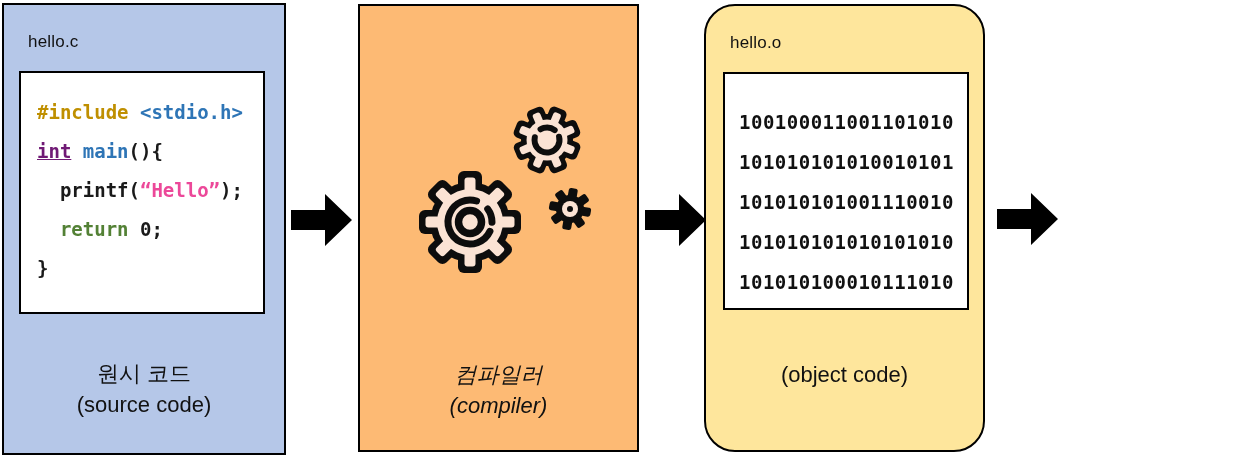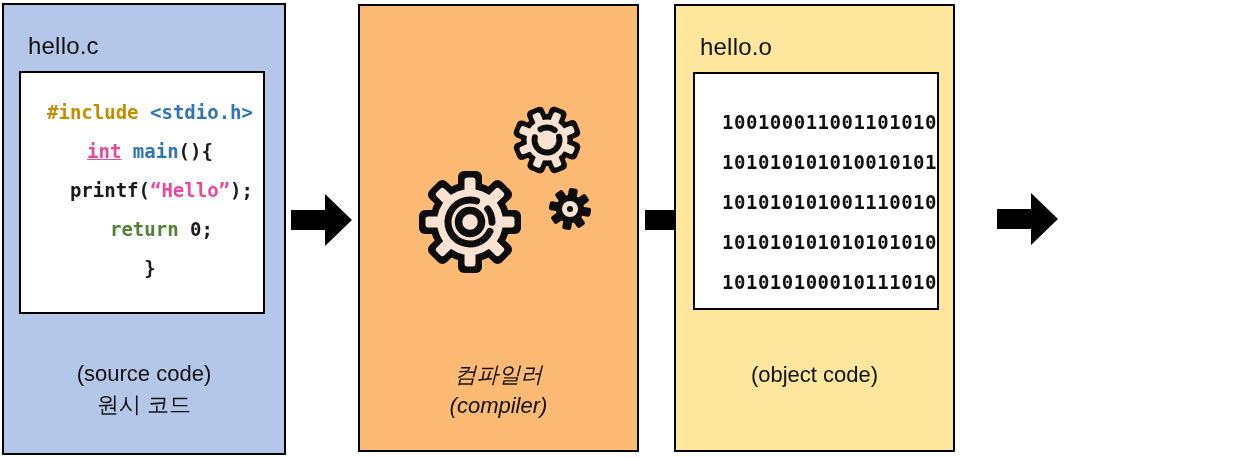--- a/index.html
+++ b/index.html
@@ -4,40 +4,40 @@
 <style>
   * { margin:0; padding:0; box-sizing:border-box; }
   body { background:#fff; font-family:"Liberation Sans", sans-serif; }
   .canvas {
     position:relative; width:1247px; height:458px; background:#ffffff; overflow:hidden;
   }
   .stage-box {
     position:absolute; border:2px solid #000;
   }
   .file-name {
-    position:absolute; font-size:24px; color:#111; letter-spacing:0.2px;
+    position:absolute; font-size:17px; color:#111; letter-spacing:0.2px;
   }
   .panel {
     position:absolute; background:#fff; border:2px solid #000;
   }
   .code-panel { padding:20px 0 0 16px; }
   .code-line {
     font-family:"DejaVu Sans Mono", monospace; font-size:19px; font-weight:600;
-    line-height:39px; white-space:pre; color:#1a1a1a;text-align:center;
+    line-height:39px; white-space:pre; color:#1a1a1a;
   }
   .tk-gold   { color:#bf8f00; }
   .tk-blue   { color:#2e75b6; }
-  .tk-red    { color:#ec4899;text-decoration:underline; }
+  .tk-red    { color:#701a75;text-decoration:underline; }
   .tk-orange { color:#ec4899; }
   .tk-green  { color:#538135; }
   .tk-plain  { color:#1a1a1a; }
   .bin-panel { padding:28px 0 0 14px; }
   .bin-line {
     font-family:"DejaVu Sans Mono", monospace; font-size:19px; font-weight:600;
-    line-height:40px; white-space:pre; color:#111; letter-spacing:0.5px;text-align:right;
+    line-height:40px; white-space:pre; color:#111; letter-spacing:0.5px;
   }
   .box-label {
     position:absolute; left:0; right:0; text-align:center;
     font-size:22px; line-height:31px; color:#111;
   }
   .arrow { position:absolute; width:62px; height:54px; }
   .gears { position:absolute; }
   .run-text {
     position:absolute; inset:0; display:flex; align-items:center; justify-content:center;
     font-size:21px; color:#111;
@@ -51,22 +51,22 @@
   <div class="stage-box" style="left: 2px; top: 3px; width: 284px; height: 452px; background: rgb(181, 199, 232);">
     <div class="file-name" style="left:24px; top:27px;">hello.c</div>
     <div class="panel code-panel" style="left:15px; top:66px; width:246px; height:243px;">
         <div class="code-line"><span class="tk-gold">#include</span><span class="tk-plain"> </span><span class="tk-blue">&lt;stdio.h&gt;</span></div>
         <div class="code-line"><span class="tk-red">int</span><span class="tk-plain"> </span><span class="tk-blue">main</span><span class="tk-plain">(){</span></div>
         <div class="code-line"><span class="tk-plain">  printf(</span><span class="tk-orange">“Hello”</span><span class="tk-plain">);</span></div>
         <div class="code-line"><span class="tk-plain">  </span><span class="tk-green">return</span><span class="tk-plain"> 0;</span></div>
         <div class="code-line"><span class="tk-plain">}</span></div>
       </div>
     <div class="box-label" style="top:353px;">
+      <div>원시 코드</div>
       <div>(source code)</div>
-      <div>원시 코드</div>
     </div>
   </div>
 
   <svg class="arrow" style="left:291px; top:193px;" viewBox="0 0 62 54">
     <polygon points="0,17 34,17 34,1 61,27 34,53 34,37 0,37" fill="#000"></polygon>
   </svg>
 
   <div class="stage-box" style="left: 358px; top: 4px; width: 281px; height: 448px; background: #fdba74; font-style: italic;">
     <svg class="gears" style="left:40px; top:82px;" width="210" height="210" viewBox="0 0 210 210">
 
@@ -142,21 +142,21 @@
     <div class="box-label" style="top:353px;">
       <div>컴파일러</div>
       <div>(compiler)</div>
     </div>
   </div>
 
   <svg class="arrow" style="left:645px; top:193px;" viewBox="0 0 62 54">
     <polygon points="0,17 34,17 34,1 61,27 34,53 34,37 0,37" fill="#000"></polygon>
   </svg>
 
-  <div class="stage-box" style="left: 674px; top: 4px; width: 281px; height: 448px; background: rgb(254, 230, 156);">
+  <div class="stage-box" style="left: 704px; top: 4px; width: 281px; height: 448px; background: rgb(254, 230, 156); border-radius: 31px;">
     <div class="file-name" style="left:24px; top:27px;">hello.o</div>
     <div class="panel bin-panel" style="left:17px; top:66px; width:246px; height:238px;">
       <div class="bin-line">100100011001101010</div>
       <div class="bin-line">101010101010010101</div>
       <div class="bin-line">101010101001110010</div>
       <div class="bin-line">101010101010101010</div>
       <div class="bin-line">101010100010111010</div>
     </div>
     <div class="box-label" style="top:353px;">
       <div>(object code)</div>

